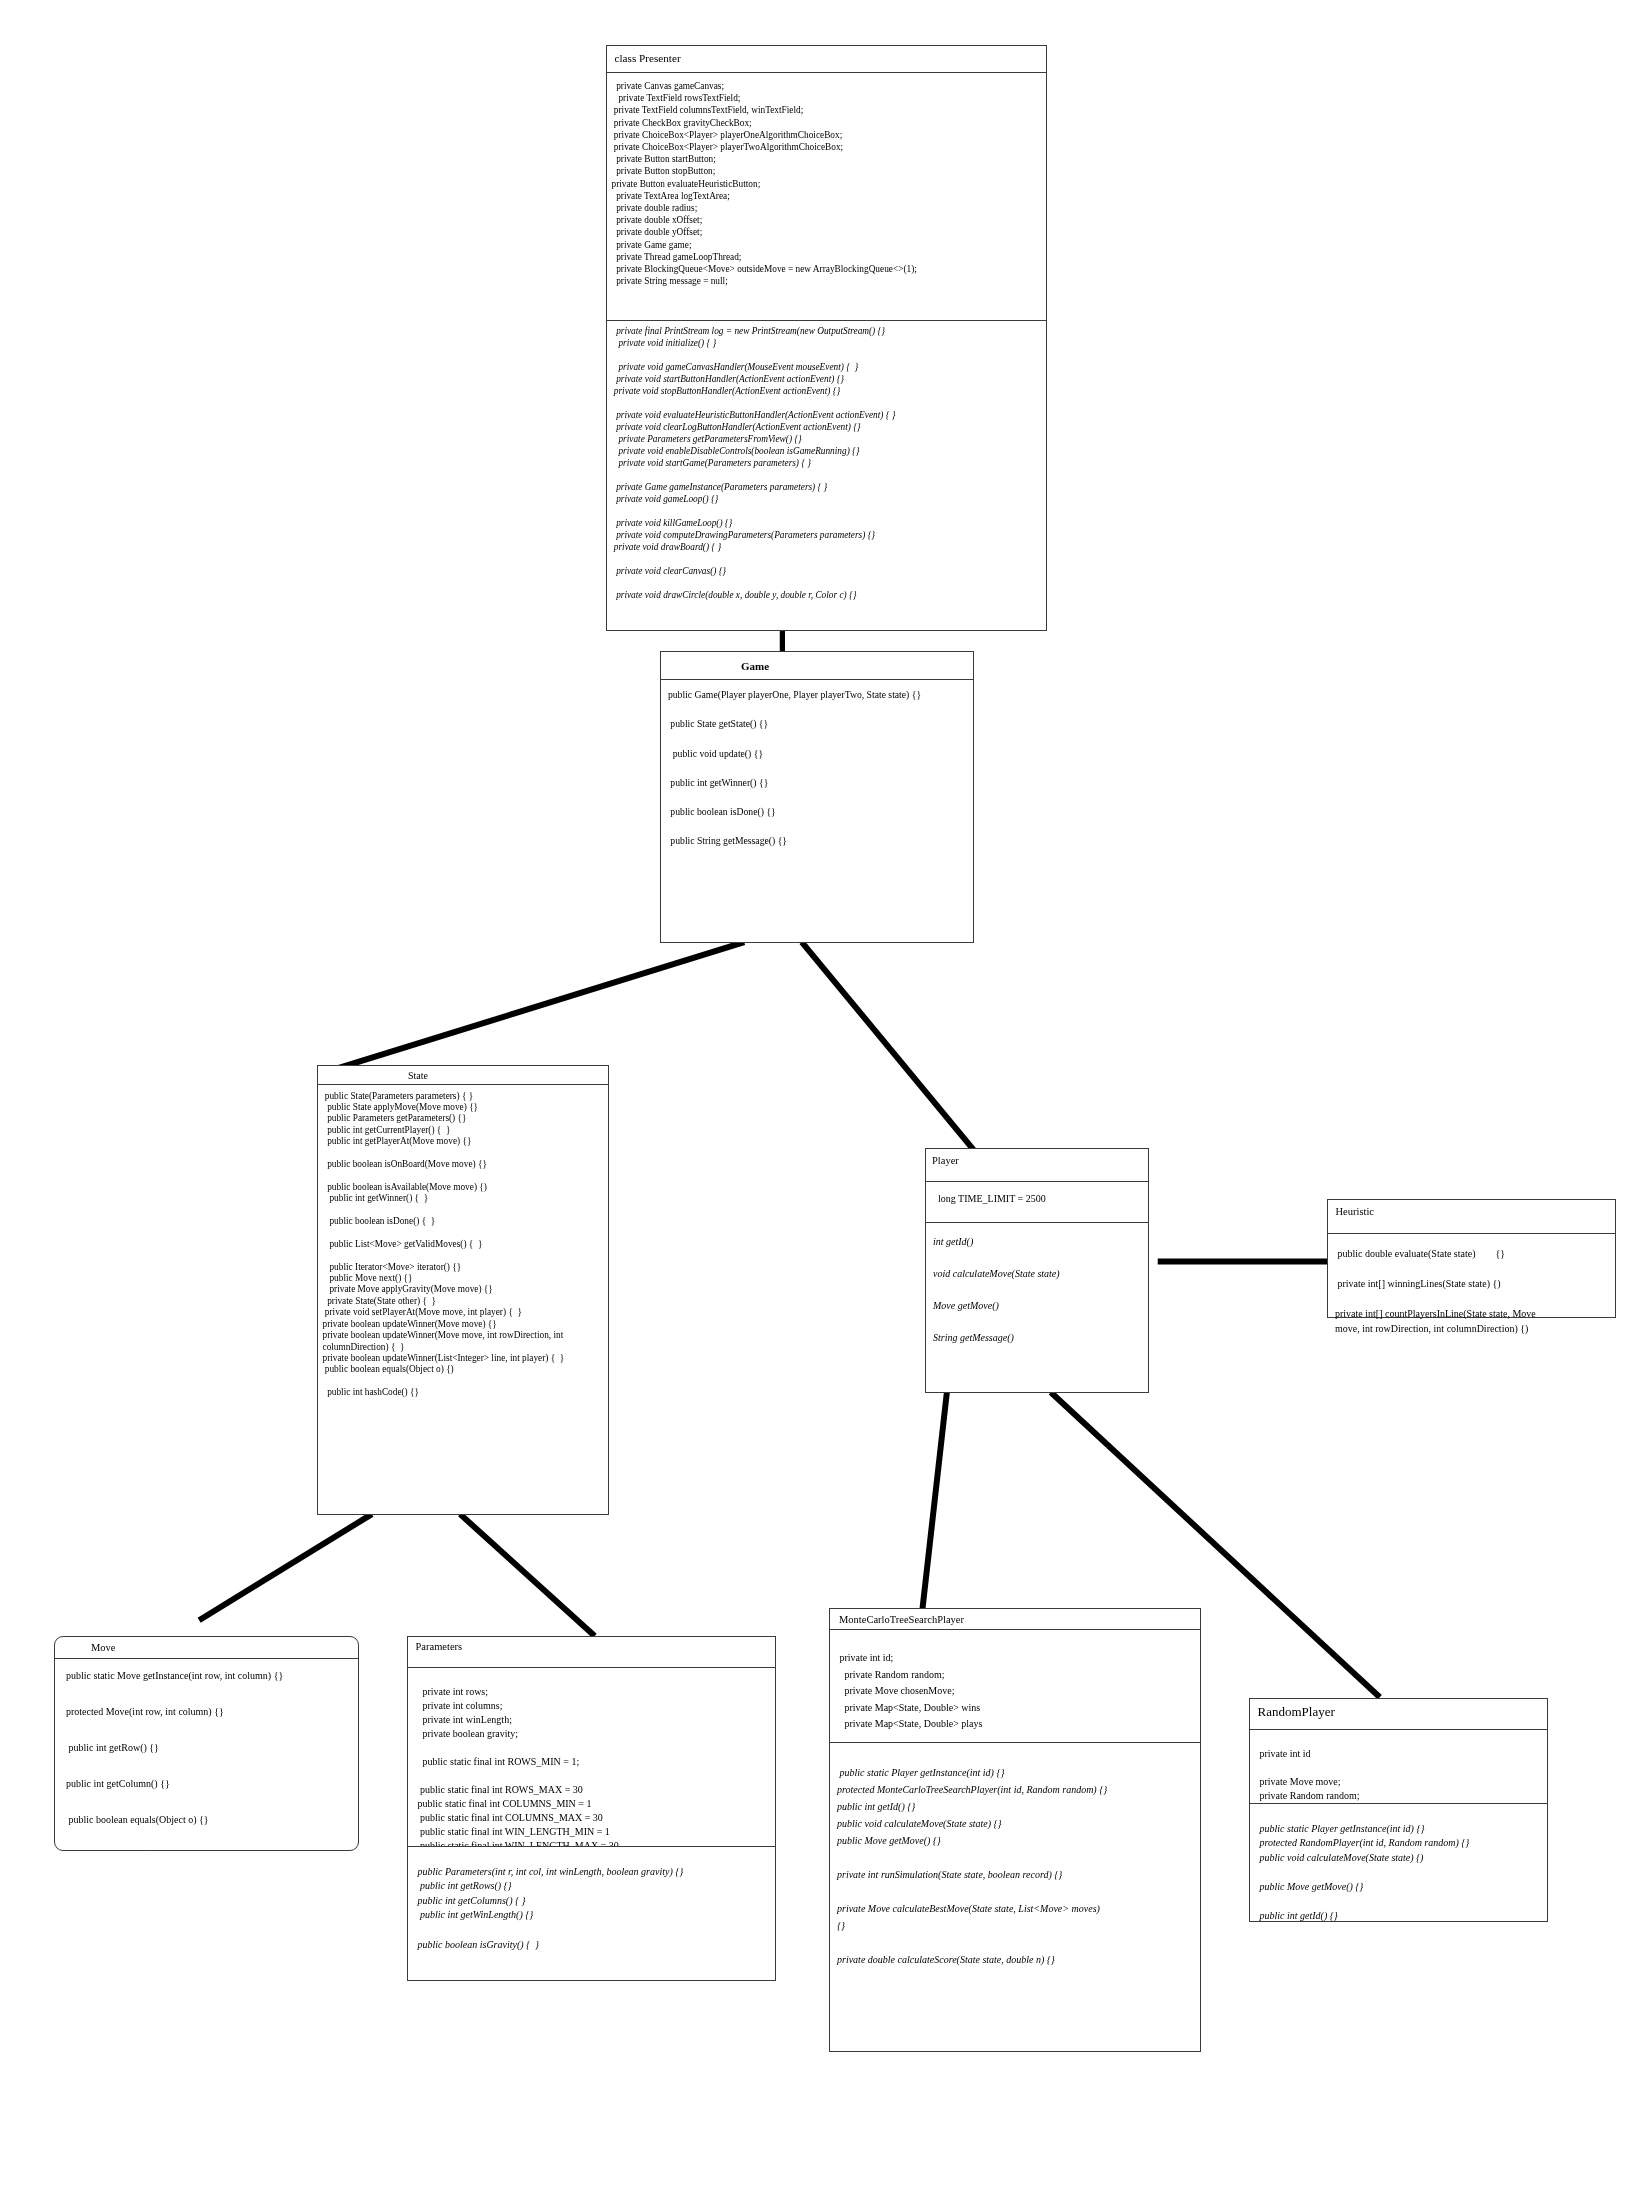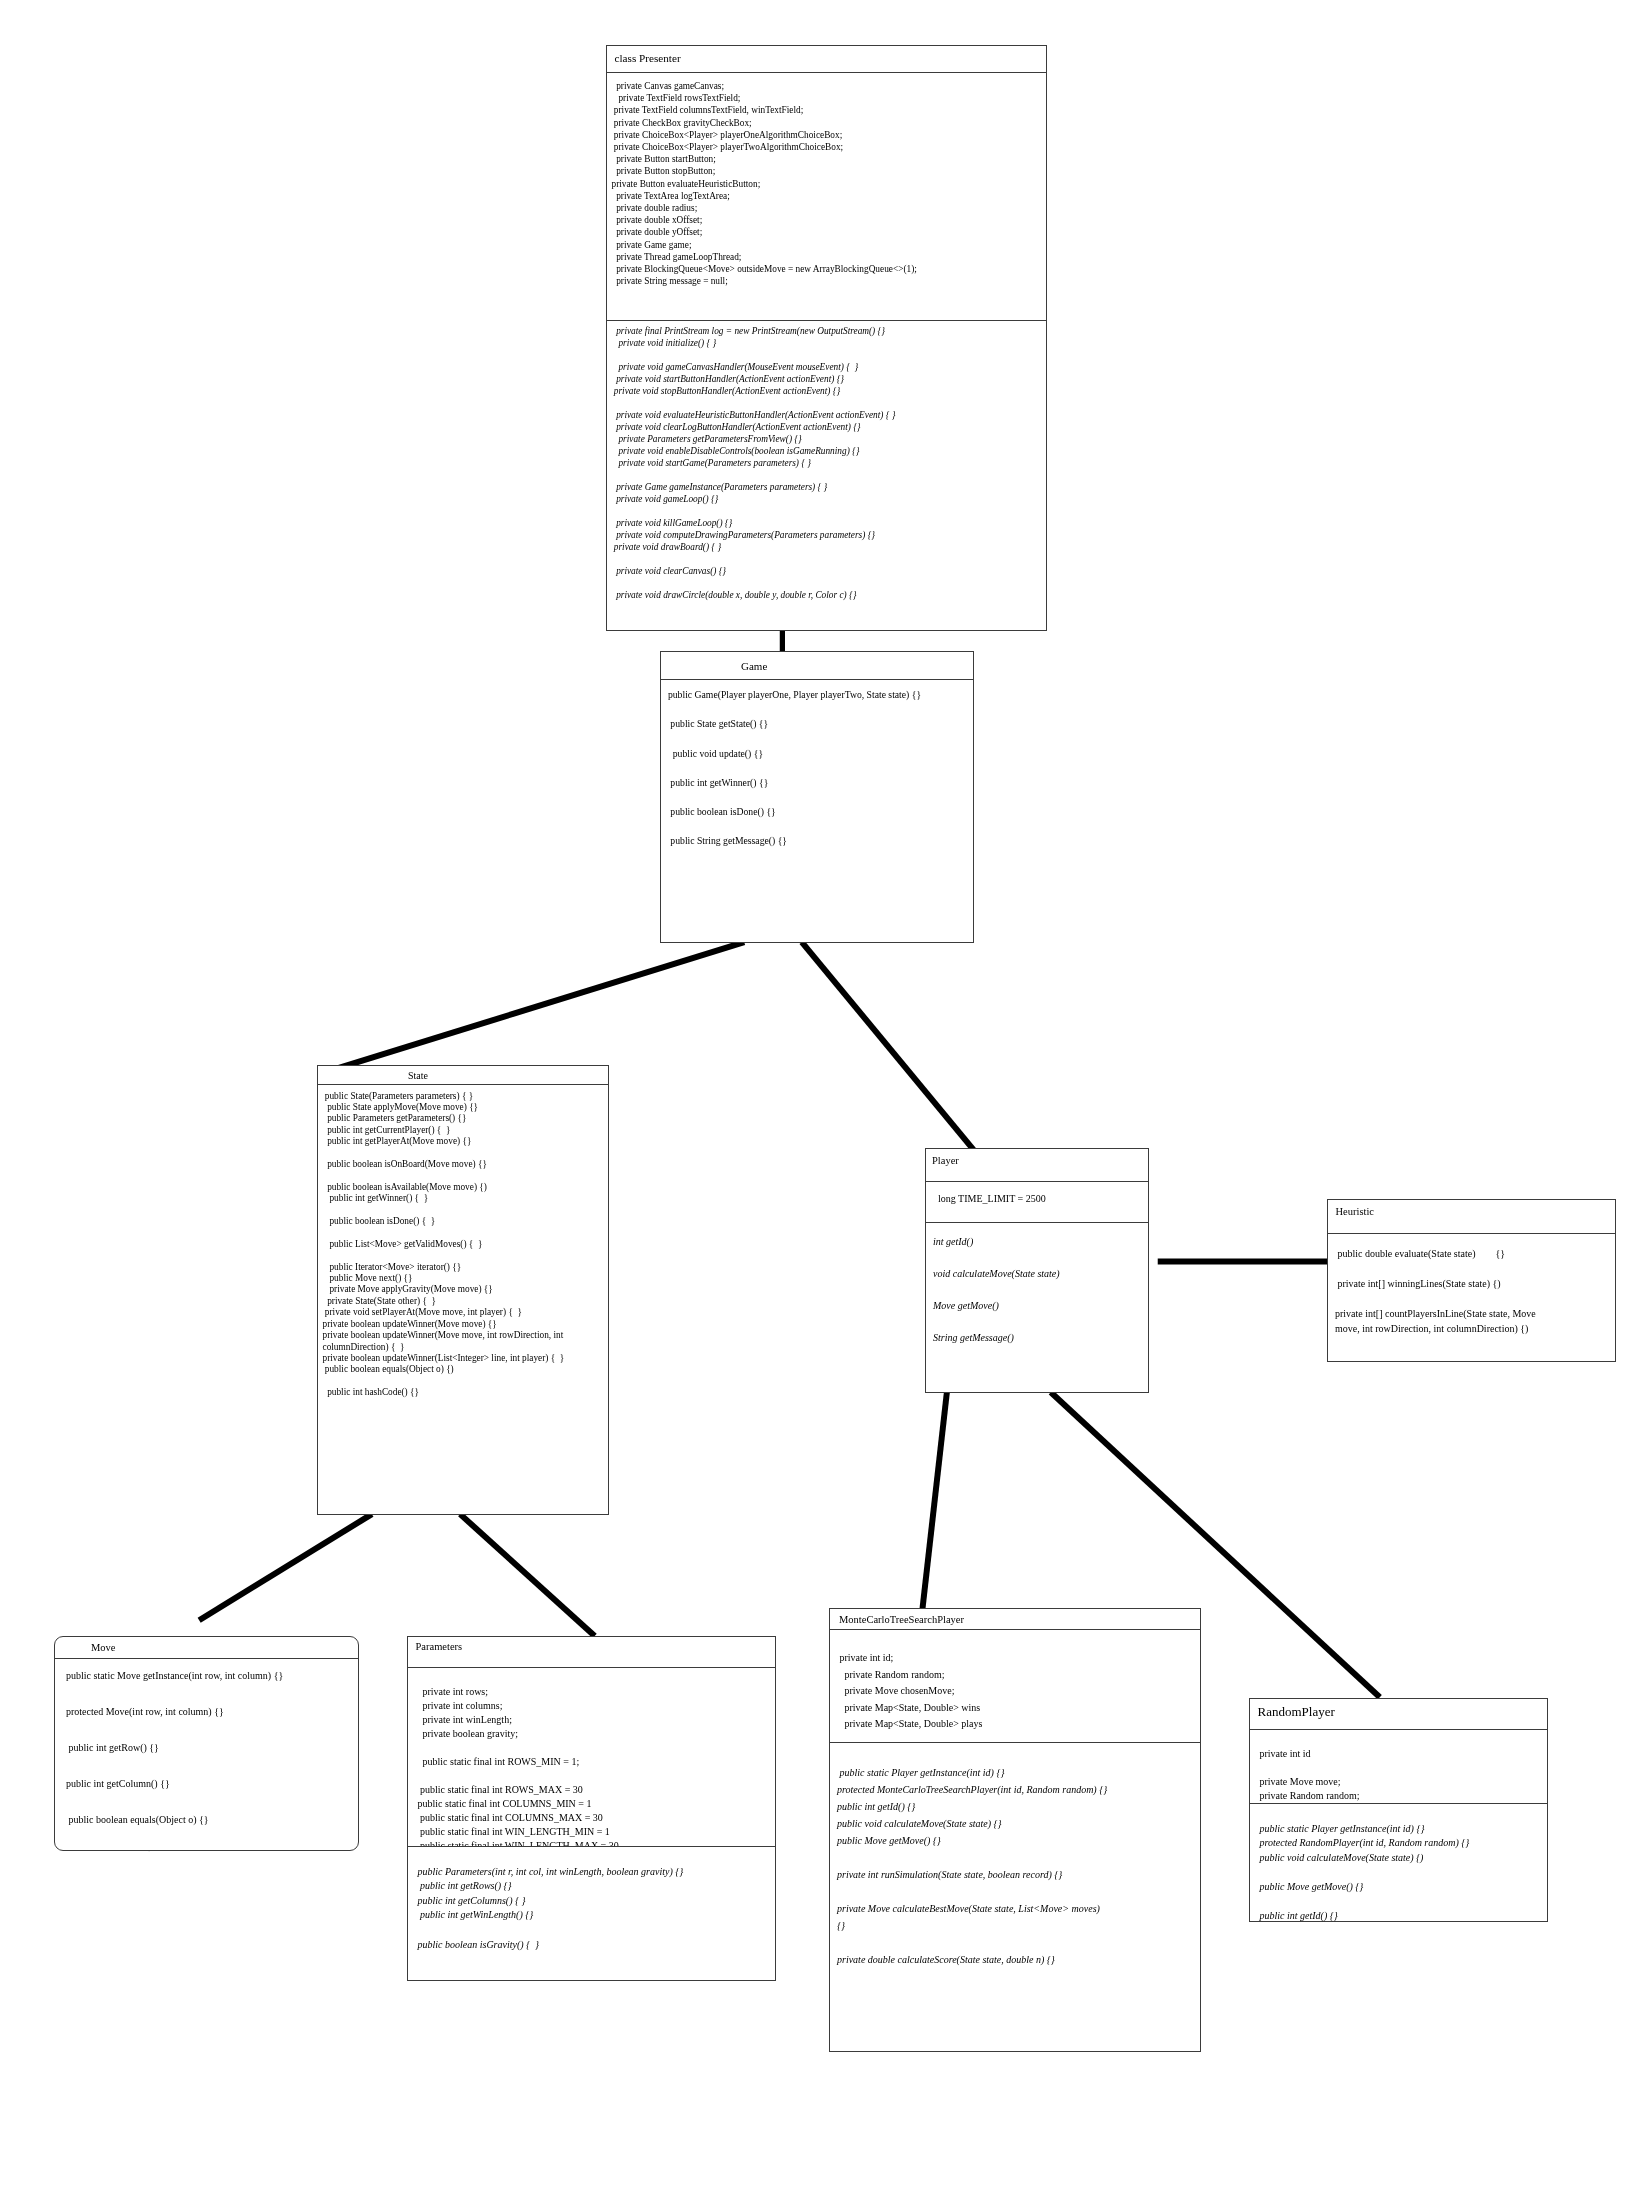--- a/index.html
+++ b/index.html
@@ -78,36 +78,36 @@
     <line x1="1405" y1="1862" x2="1845" y2="2270" stroke="#000000" stroke-width="8"></line>
   </svg>
 
   <div class="uml-class" style="left:606px; top:16.5px; width:441px; height:586px;margin-top:28px;">
     <div class="uml-title" style="height:27px; padding:6.7px 0 0 7.5px; font-size:11.2px;">class Presenter</div>
     <div class="uml-compartment" style="height:247px; padding:7.5px 0 0 4.5px; font-size:9.3px; line-height:12.2px;"><span class="uml-line">  private Canvas gameCanvas;</span><span class="uml-line">   private TextField rowsTextField;</span><span class="uml-line"> private TextField columnsTextField, winTextField;</span><span class="uml-line"> private CheckBox gravityCheckBox;</span><span class="uml-line"> private ChoiceBox&lt;Player&gt; playerOneAlgorithmChoiceBox;</span><span class="uml-line"> private ChoiceBox&lt;Player&gt; playerTwoAlgorithmChoiceBox;</span><span class="uml-line">  private Button startButton;</span><span class="uml-line">  private Button stopButton;</span><span class="uml-line">private Button evaluateHeuristicButton;</span><span class="uml-line">  private TextArea logTextArea;</span><span class="uml-line">  private double radius;</span><span class="uml-line">  private double xOffset;</span><span class="uml-line">  private double yOffset;</span><span class="uml-line">  private Game game;</span><span class="uml-line">  private Thread gameLoopThread;</span><span class="uml-line">  private BlockingQueue&lt;Move&gt; outsideMove = new ArrayBlockingQueue&lt;&gt;(1);</span><span class="uml-line">  private String message = null;</span></div>
     <div class="uml-compartment" style="height:310px; padding:4.5px 0 0 4.5px; font-size:9.3px; line-height:12px;"><span class="uml-line">  private final PrintStream log = new PrintStream(new OutputStream() {}</span><span class="uml-line">   private void initialize() { }</span><span class="uml-line blank">&nbsp;</span><span class="uml-line">   private void gameCanvasHandler(MouseEvent mouseEvent) {  }</span><span class="uml-line">  private void startButtonHandler(ActionEvent actionEvent) {}</span><span class="uml-line"> private void stopButtonHandler(ActionEvent actionEvent) {}</span><span class="uml-line blank">&nbsp;</span><span class="uml-line">  private void evaluateHeuristicButtonHandler(ActionEvent actionEvent) { }</span><span class="uml-line">  private void clearLogButtonHandler(ActionEvent actionEvent) {}</span><span class="uml-line">   private Parameters getParametersFromView() {}</span><span class="uml-line">   private void enableDisableControls(boolean isGameRunning) {}</span><span class="uml-line">   private void startGame(Parameters parameters) { }</span><span class="uml-line blank">&nbsp;</span><span class="uml-line">  private Game gameInstance(Parameters parameters) { }</span><span class="uml-line">  private void gameLoop() {}</span><span class="uml-line blank">&nbsp;</span><span class="uml-line">  private void killGameLoop() {}</span><span class="uml-line">  private void computeDrawingParameters(Parameters parameters) {}</span><span class="uml-line"> private void drawBoard() { }</span><span class="uml-line blank">&nbsp;</span><span class="uml-line">  private void clearCanvas() {}</span><span class="uml-line blank">&nbsp;</span><span class="uml-line">  private void drawCircle(double x, double y, double r, Color c) {}</span></div>
   </div>
 
   <div class="uml-class" style="left:660px; top:651px; width:314px; height:292px;">
-    <div class="uml-title" style="height:28px; padding:8.2px 0 0 80px; font-size:11px;">Game</div>
+    <div class="uml-title" style="height:28px; padding:8.2px 0 0 80px; font-size:11px;font-weight:bold;">Game</div>
     <div class="uml-compartment" style="height:196px; padding:8.2px 0 0 4.5px; font-size:9.7px; line-height:14.6px;"><span class="uml-line"> public Game(Player playerOne, Player playerTwo, State state) {}</span><span class="uml-line blank">&nbsp;</span><span class="uml-line">  public State getState() {}</span><span class="uml-line blank">&nbsp;</span><span class="uml-line">   public void update() {}</span><span class="uml-line blank">&nbsp;</span><span class="uml-line">  public int getWinner() {}</span><span class="uml-line blank">&nbsp;</span><span class="uml-line">  public boolean isDone() {}</span><span class="uml-line blank">&nbsp;</span><span class="uml-line">  public String getMessage() {}</span></div>
   </div>
 
   <div class="uml-class" style="left:317px; top:1065px; width:292px; height:450px;">
     <div class="uml-title" style="height:19.4px; padding:3.7px 0 0 90px; font-size:10px;">State</div>
     <div class="uml-compartment" style="height:372px; padding:5.2px 0 0 4.5px; font-size:9.3px; line-height:11.4px;"><span class="uml-line"> public State(Parameters parameters) { }</span><span class="uml-line">  public State applyMove(Move move) {}</span><span class="uml-line">  public Parameters getParameters() {}</span><span class="uml-line">  public int getCurrentPlayer() {  }</span><span class="uml-line">  public int getPlayerAt(Move move) {}</span><span class="uml-line blank">&nbsp;</span><span class="uml-line">  public boolean isOnBoard(Move move) {}</span><span class="uml-line blank">&nbsp;</span><span class="uml-line">  public boolean isAvailable(Move move) {)</span><span class="uml-line">   public int getWinner() {  }</span><span class="uml-line blank">&nbsp;</span><span class="uml-line">   public boolean isDone() {  }</span><span class="uml-line blank">&nbsp;</span><span class="uml-line">   public List&lt;Move&gt; getValidMoves() {  }</span><span class="uml-line blank">&nbsp;</span><span class="uml-line">   public Iterator&lt;Move&gt; iterator() {}</span><span class="uml-line">   public Move next() {}</span><span class="uml-line">   private Move applyGravity(Move move) {}</span><span class="uml-line">  private State(State other) {  }</span><span class="uml-line"> private void setPlayerAt(Move move, int player) {  }</span><span class="uml-line">private boolean updateWinner(Move move) {}</span><span class="uml-line">private boolean updateWinner(Move move, int rowDirection, int</span><span class="uml-line">columnDirection) {  }</span><span class="uml-line">private boolean updateWinner(List&lt;Integer&gt; line, int player) {  }</span><span class="uml-line"> public boolean equals(Object o) {)</span><span class="uml-line blank">&nbsp;</span><span class="uml-line">  public int hashCode() {}</span></div>
   </div>
 
   <div class="uml-class" style="left:925px; top:1148px; width:224px; height:245px;">
     <div class="uml-title" style="height:33px; padding:6px 0 0 6px; font-size:10.5px;">Player</div>
     <div class="uml-compartment" style="height:40px; padding:10.5px 0 0 4.5px; font-size:10px; line-height:12.7px;"><span class="uml-line">   long TIME_LIMIT = 2500</span></div>
     <div class="uml-compartment" style="height:171px; padding:10.5px 0 0 4.5px; font-size:10px; line-height:16px;"><span class="uml-line"> int getId()</span><span class="uml-line blank">&nbsp;</span><span class="uml-line"> void calculateMove(State state)</span><span class="uml-line blank">&nbsp;</span><span class="uml-line"> Move getMove()</span><span class="uml-line blank">&nbsp;</span><span class="uml-line"> String getMessage()</span></div>
   </div>
 
-  <div class="uml-class" style="left:1327px; top:1199px; width:289px; height:163px;">
+  <div class="uml-class" style="left:1327px; top:1199px; width:289px; height:119px;">
     <div class="uml-title" style="height:34px; padding:6px 0 0 7.5px; font-size:10.5px;">Heuristic</div>
     <div class="uml-compartment" style="height:129px; padding:12px 0 0 4.5px; font-size:10px; line-height:15px;"><span class="uml-line">  public double evaluate(State state)        {}</span><span class="uml-line blank">&nbsp;</span><span class="uml-line">  private int[] winningLines(State state) {)</span><span class="uml-line blank">&nbsp;</span><span class="uml-line"> private int[] countPlayersInLine(State state, Move</span><span class="uml-line"> move, int rowDirection, int columnDirection) {)</span></div>
   </div>
 
   <div class="uml-class" style="left:54px; top:1636px; width:305px; height:215px;border-radius:9px;">
     <div class="uml-title" style="height:22.4px; padding:4.5px 0 0 36px; font-size:10.5px;">Move</div>
     <div class="uml-compartment" style="height:193px; padding:7.5px 0 0 6px; font-size:10px; line-height:18px;"><span class="uml-line">  public static Move getInstance(int row, int column) {}</span><span class="uml-line blank">&nbsp;</span><span class="uml-line">  protected Move(int row, int column) {}</span><span class="uml-line blank">&nbsp;</span><span class="uml-line">   public int getRow() {}</span><span class="uml-line blank">&nbsp;</span><span class="uml-line">  public int getColumn() {}</span><span class="uml-line blank">&nbsp;</span><span class="uml-line">   public boolean equals(Object o) {}</span><span class="uml-line blank">&nbsp;</span><span class="uml-line">  public int hashCode() {  }</span></div>
   </div>
 
   <div class="uml-class" style="left:407px; top:1636px; width:369px; height:345px;">

